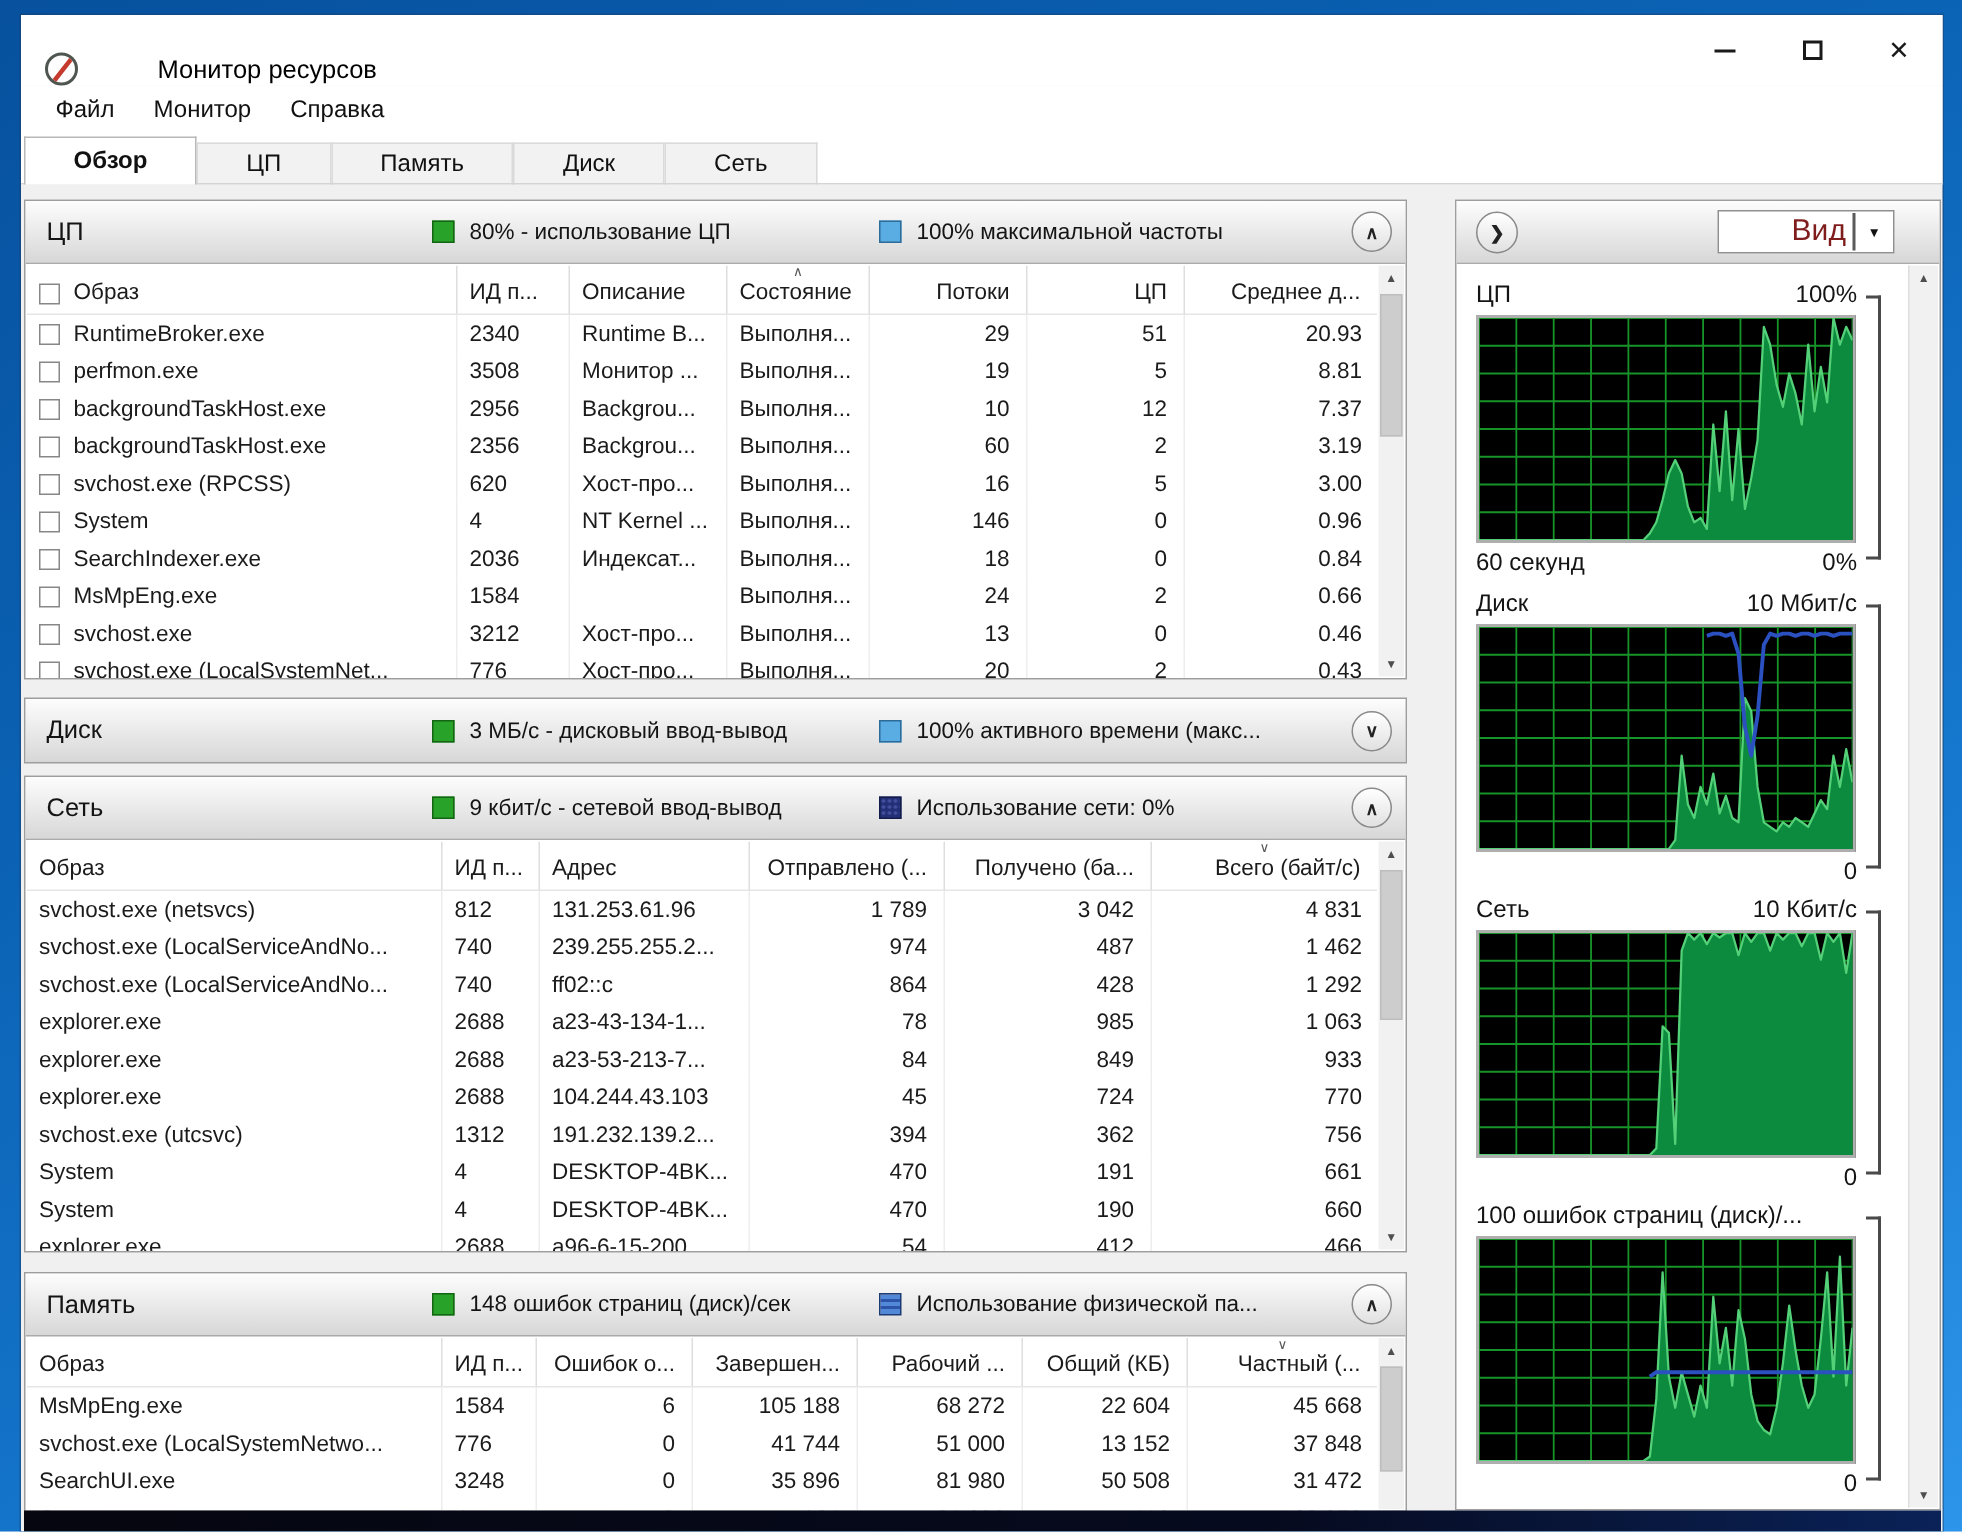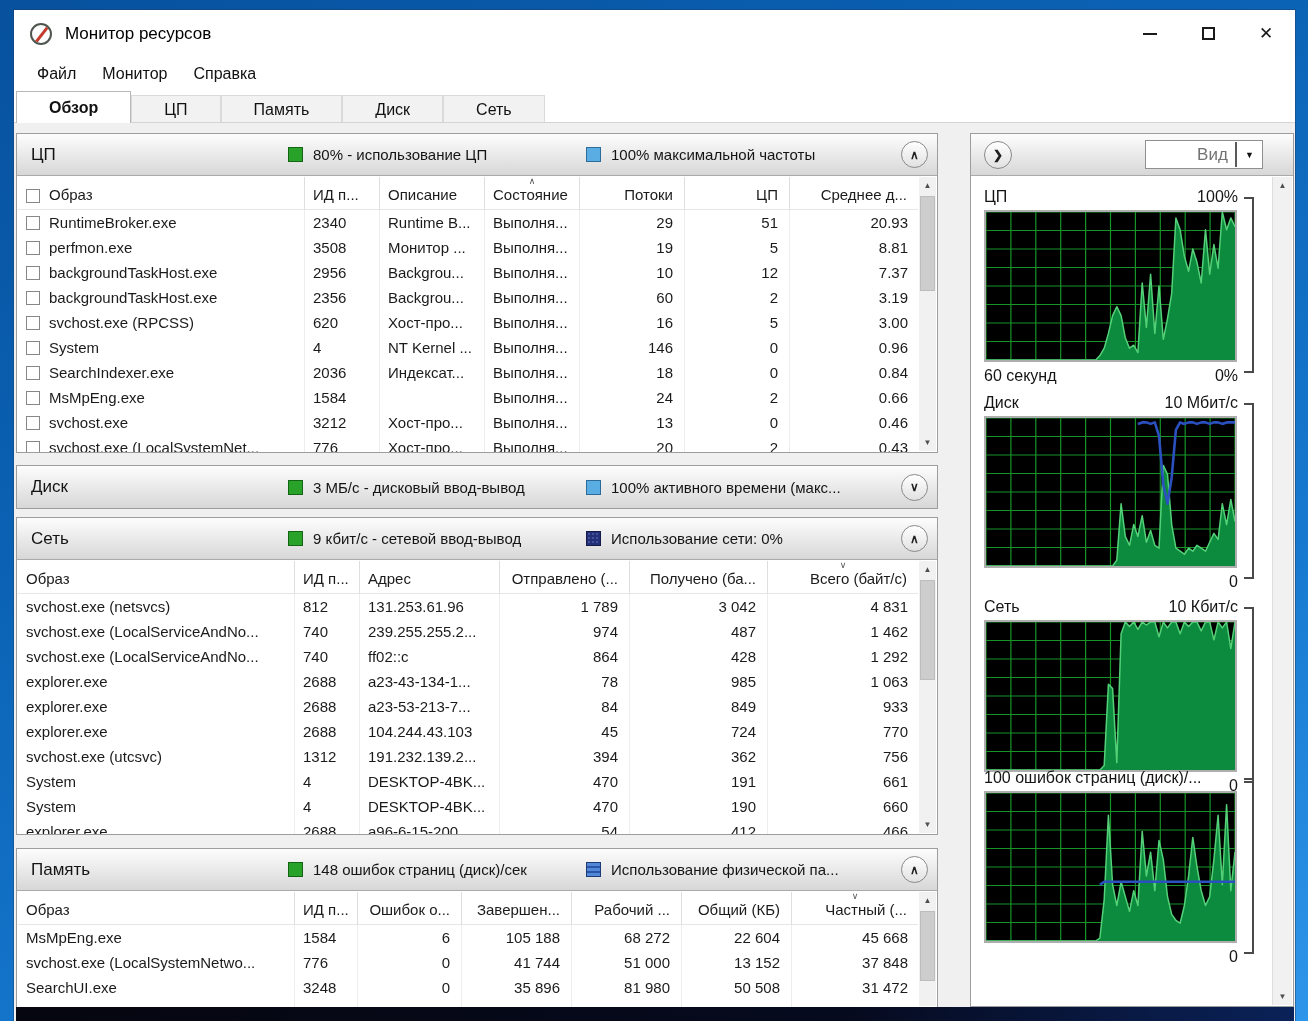--- a/index.html
+++ b/index.html
@@ -4,21 +4,21 @@
 <style>
   * { margin:0; padding:0; box-sizing:border-box; }
   html,body { width:1308px; height:1021px; overflow:hidden; }
   body {
     font-family:"Liberation Sans", sans-serif;
     background:linear-gradient(155deg,#07519e 0%,#0b62b4 35%,#1679cf 70%,#2d95ea 100%);
     position:relative;
   }
   .window{position:absolute;left:14px;top:10px;width:1281px;height:1011px;background:#f0f0f0;box-shadow:0 0 0 1px rgba(30,60,100,.45);}
   
-  .titlebar{height:47px;background:#fff;display:flex;align-items:center;padding-left:16px;}
+  .titlebar{height:47px;background:#fff;display:flex;align-items:flex-end;padding-left:16px;gap:40px;}
   .appicon{width:22px;height:22px;border:2px solid #4f564f;border-radius:50%;position:relative;background:#fdfdfd;overflow:hidden;flex:0 0 auto;}
   .appicon::after{content:'';position:absolute;left:8px;top:-3px;width:3px;height:26px;background:#c43a2c;transform:rotate(38deg);}
   .title-text{margin-left:13px;font-size:17px;color:#000;}
   .winbtns{margin-left:auto;display:flex;height:100%;}
   .winbtn{width:58px;display:flex;align-items:center;justify-content:center;color:#1a1a1a;font-size:15px;}
   .max-glyph{width:13px;height:13px;border:2px solid #1a1a1a;display:inline-block;}
   .min-glyph{width:14px;border-top:2px solid #1a1a1a;display:inline-block;}
   .close-glyph{font-size:17px;}
   
   .menubar{height:33px;background:#fff;display:flex;align-items:center;padding-left:10px;font-size:16px;color:#111;}
@@ -57,21 +57,21 @@
   
   .vscroll{position:absolute;right:1px;top:43px;bottom:1px;width:17px;background:#f1f1f1;}
   .sarrow{height:17px;display:flex;align-items:center;justify-content:center;font-size:8px;color:#4e4e4e;}
   .sarrow.down{position:absolute;bottom:0;left:0;right:0;}
   .sthumb{position:absolute;left:1px;right:1px;background:#cdcdcd;border:1px solid #bdbdbd;}
   
   .rightpanel{position:absolute;left:956px;top:123px;width:324px;height:874px;background:#fff;border:1px solid #9d9d9d;overflow:hidden;}
   .rp-toolbar{height:42px;background:linear-gradient(#fdfdfd,#d7d7d7);border-bottom:1px solid #aaa;display:flex;align-items:center;padding:0 30px 0 13px;}
   .rp-back{width:28px;height:28px;border-radius:50%;border:1px solid #898989;background:linear-gradient(#fff,#e1e1e1);display:flex;align-items:center;justify-content:center;font-size:12px;font-weight:bold;color:#222;}
   .rp-view{margin-left:auto;height:29px;width:118px;background:#fff;border:1px solid #8f8f8f;display:flex;align-items:stretch;}
-  .rp-view .lbl{flex:1;display:flex;align-items:center;justify-content:center;font-size:17px;color:#737373;margin-left:44px;}
+  .rp-view .lbl{flex:1;display:flex;align-items:center;justify-content:center;font-size:20px;color:#7f1d1d;margin-left:44px;}
   .rp-view .sep{width:2px;background:#5a5a5a;margin:1px 0;}
   .rp-view .arr{width:25px;display:flex;align-items:center;justify-content:center;font-size:9px;color:#111;}
   .rp-scroll{position:absolute;top:43px;right:1px;bottom:1px;width:20px;background:#f1f1f1;border-left:1px solid #dedede;}
   .gblock{position:absolute;left:13px;width:292px;height:202px;}
   .glabels,.gfoot{width:254px;height:24px;display:flex;justify-content:space-between;align-items:center;font-size:16px;color:#141414;white-space:nowrap;overflow:hidden;}
   .gfoot{margin-top:2px;}
   .gbox{width:253px;border:2px solid #aeaeae;background:#000;line-height:0;margin-top:1px;}
   .bracket{position:absolute;left:260px;width:10px;top:12px;bottom:14px;border-top:2px solid #4a4a4a;border-right:2px solid #4a4a4a;border-bottom:2px solid #4a4a4a;}
   .bottomstrip{position:absolute;left:2px;top:997px;width:1278px;height:14px;background:linear-gradient(90deg,#05060f 0%,#060a1e 65%,#0a2258 100%);z-index:9;}
 </style>
@@ -904,21 +904,21 @@
             <path d="M0 148 L0.0 148.0 L4.2 148.0 L8.4 148.0 L12.7 148.0 L16.9 148.0 L21.1 148.0 L25.3 148.0 L29.5 148.0 L33.8 148.0 L38.0 148.0 L42.2 148.0 L46.4 148.0 L50.6 148.0 L54.9 148.0 L59.1 148.0 L63.3 148.0 L67.5 148.0 L71.7 148.0 L76.0 148.0 L80.2 148.0 L84.4 148.0 L88.6 148.0 L92.8 148.0 L97.1 148.0 L101.3 148.0 L105.5 148.0 L109.7 148.0 L113.9 148.0 L118.2 143.6 L122.4 62.2 L126.6 66.6 L130.8 140.6 L135.1 11.8 L139.3 0.0 L143.5 4.4 L147.7 0.0 L151.9 7.4 L156.2 0.0 L160.4 3.0 L164.6 0.0 L168.8 0.0 L173.0 14.8 L177.3 0.0 L181.5 5.9 L185.7 0.0 L189.9 0.0 L194.1 11.8 L198.4 0.0 L202.6 4.4 L206.8 0.0 L211.0 0.0 L215.2 8.9 L219.5 0.0 L223.7 0.0 L227.9 17.8 L232.1 0.0 L236.3 5.9 L240.6 0.0 L244.8 26.6 L249.0 0.0 L249 148 Z" fill="#0c8a3e" stroke="none" stroke-width="0" stroke-linejoin="round"></path>
             <path d="M0.0 148.0 L4.2 148.0 L8.4 148.0 L12.7 148.0 L16.9 148.0 L21.1 148.0 L25.3 148.0 L29.5 148.0 L33.8 148.0 L38.0 148.0 L42.2 148.0 L46.4 148.0 L50.6 148.0 L54.9 148.0 L59.1 148.0 L63.3 148.0 L67.5 148.0 L71.7 148.0 L76.0 148.0 L80.2 148.0 L84.4 148.0 L88.6 148.0 L92.8 148.0 L97.1 148.0 L101.3 148.0 L105.5 148.0 L109.7 148.0 L113.9 148.0 L118.2 143.6 L122.4 62.2 L126.6 66.6 L130.8 140.6 L135.1 11.8 L139.3 0.0 L143.5 4.4 L147.7 0.0 L151.9 7.4 L156.2 0.0 L160.4 3.0 L164.6 0.0 L168.8 0.0 L173.0 14.8 L177.3 0.0 L181.5 5.9 L185.7 0.0 L189.9 0.0 L194.1 11.8 L198.4 0.0 L202.6 4.4 L206.8 0.0 L211.0 0.0 L215.2 8.9 L219.5 0.0 L223.7 0.0 L227.9 17.8 L232.1 0.0 L236.3 5.9 L240.6 0.0 L244.8 26.6 L249.0 0.0" fill="none" stroke="#54d178" stroke-width="1.5" stroke-linejoin="round"></path>
           </svg></div>
       <div class="gfoot">
           <span></span>
           <span>0</span>
         </div>
       <div class="bracket"></div>
     </div>
 
-    <div class="gblock" style="top:632px;">
+    <div class="gblock" style="top:665px;">
       <div class="glabels">
           <span>100 ошибок страниц (диск)/...</span>
           <span></span>
         </div>
       <div class="gbox"><svg id="gsvg3" width="249" height="148" viewBox="0 0 249 148">
             <line x1="0" y1="0" x2="0" y2="148" stroke="#179428" stroke-width="1.2"></line>
             <line x1="24.9" y1="0" x2="24.9" y2="148" stroke="#179428" stroke-width="1.2"></line>
             <line x1="49.8" y1="0" x2="49.8" y2="148" stroke="#179428" stroke-width="1.2"></line>
             <line x1="74.7" y1="0" x2="74.7" y2="148" stroke="#179428" stroke-width="1.2"></line>
             <line x1="99.6" y1="0" x2="99.6" y2="148" stroke="#179428" stroke-width="1.2"></line>

